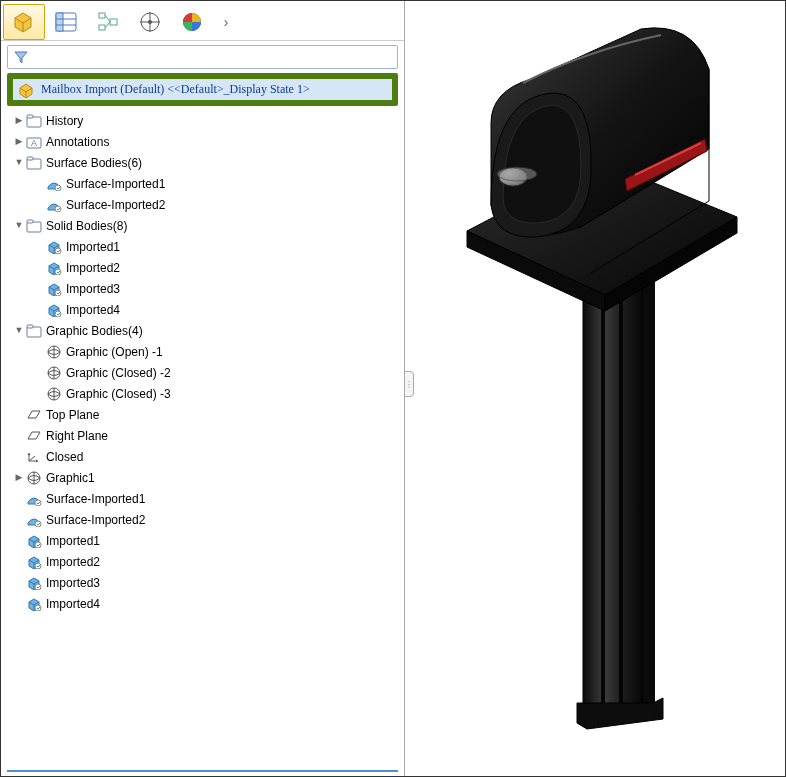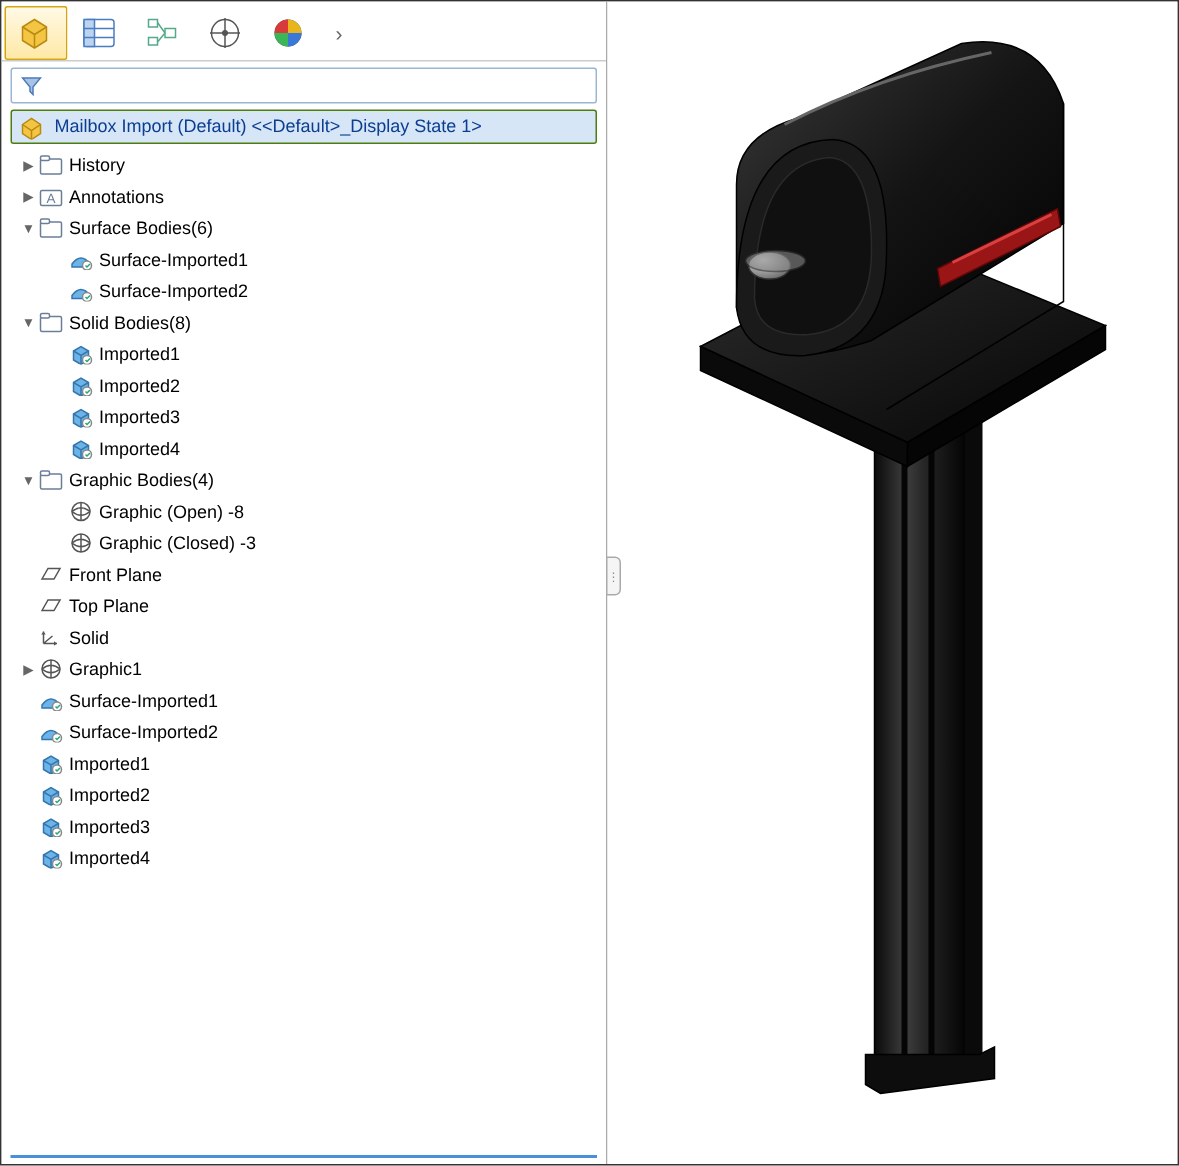--- a/index.html
+++ b/index.html
@@ -65,25 +65,26 @@
     border-radius: 2px;
     display: flex;
     align-items: center;
     padding-left: 4px;
   }
   .root-row {
     background: #d6e6f7;
     color: #0b3d91;
     margin: 2px 6px;
     padding: 2px 4px;
-    border: 1px solid #4d7c0f;
+    border: 6px solid #4d7c0f;
     border-radius: 2px;
     font-size: 12px;
     white-space: nowrap;
     overflow: hidden;
+    font-family: Liberation Serif, serif;
   }
   .tree {
     overflow: auto;
     flex: 1;
     padding: 2px 4px 8px 4px;
   }
   .node {
     display: flex;
     align-items: center;
     height: 21px;
@@ -327,59 +328,69 @@
         <span class="lbl">Graphic Bodies(4)</span>
       </div>
       <div class="node ind2">
         <span class="exp"></span>
         <span class="icn">
           <svg class="icon" width="16" height="14">
             <circle cx="8" cy="7" r="6" fill="none" stroke="#555"></circle>
             <path d="M2 7 Q8 2 14 7 M2 7 Q8 12 14 7 M8 1 L8 13" stroke="#555" fill="none"></path>
           </svg>
         </span>
-        <span class="lbl">Graphic (Open) -8</span>
+        <span class="lbl">Graphic (Open) -1</span>
       </div>
       <div class="node ind2">
         <span class="exp"></span>
         <span class="icn">
           <svg class="icon" width="16" height="14">
             <circle cx="8" cy="7" r="6" fill="none" stroke="#555"></circle>
             <path d="M2 7 Q8 2 14 7 M2 7 Q8 12 14 7 M8 1 L8 13" stroke="#555" fill="none"></path>
           </svg>
         </span>
+        <span class="lbl">Graphic (Closed) -2</span>
+      </div>
+      <div class="node ind2">
+        <span class="exp"></span>
+        <span class="icn">
+          <svg class="icon" width="16" height="14">
+            <circle cx="8" cy="7" r="6" fill="none" stroke="#555"></circle>
+            <path d="M2 7 Q8 2 14 7 M2 7 Q8 12 14 7 M8 1 L8 13" stroke="#555" fill="none"></path>
+          </svg>
+        </span>
         <span class="lbl">Graphic (Closed) -3</span>
       </div>
       <div class="node ind1">
         <span class="exp"></span>
         <span class="icn">
           <svg class="icon" width="16" height="14">
             <path d="M2 10 L6 3 L14 3 L10 10 Z" fill="none" stroke="#555"></path>
           </svg>
         </span>
-        <span class="lbl">Front Plane</span>
+        <span class="lbl">Top Plane</span>
       </div>
       <div class="node ind1">
         <span class="exp"></span>
         <span class="icn">
           <svg class="icon" width="16" height="14">
             <path d="M2 10 L6 3 L14 3 L10 10 Z" fill="none" stroke="#555"></path>
           </svg>
         </span>
-        <span class="lbl">Top Plane</span>
+        <span class="lbl">Right Plane</span>
       </div>
       <div class="node ind1">
         <span class="exp"></span>
         <span class="icn">
           <svg class="icon" width="16" height="14">
             <path d="M3 11 L3 3 M3 11 L12 11 M3 11 L9 6" stroke="#555" fill="none"></path>
             <path d="M3 3 l-1.5 2 l3 0 Z M12 11 l-2 -1.5 l0 3 Z" fill="#555"></path>
           </svg>
         </span>
-        <span class="lbl">Solid</span>
+        <span class="lbl">Closed</span>
       </div>
       <div class="node ind1">
         <span class="exp">▶</span>
         <span class="icn">
           <svg class="icon" width="16" height="14">
             <circle cx="8" cy="7" r="6" fill="none" stroke="#555"></circle>
             <path d="M2 7 Q8 2 14 7 M2 7 Q8 12 14 7 M8 1 L8 13" stroke="#555" fill="none"></path>
           </svg>
         </span>
         <span class="lbl">Graphic1</span>

